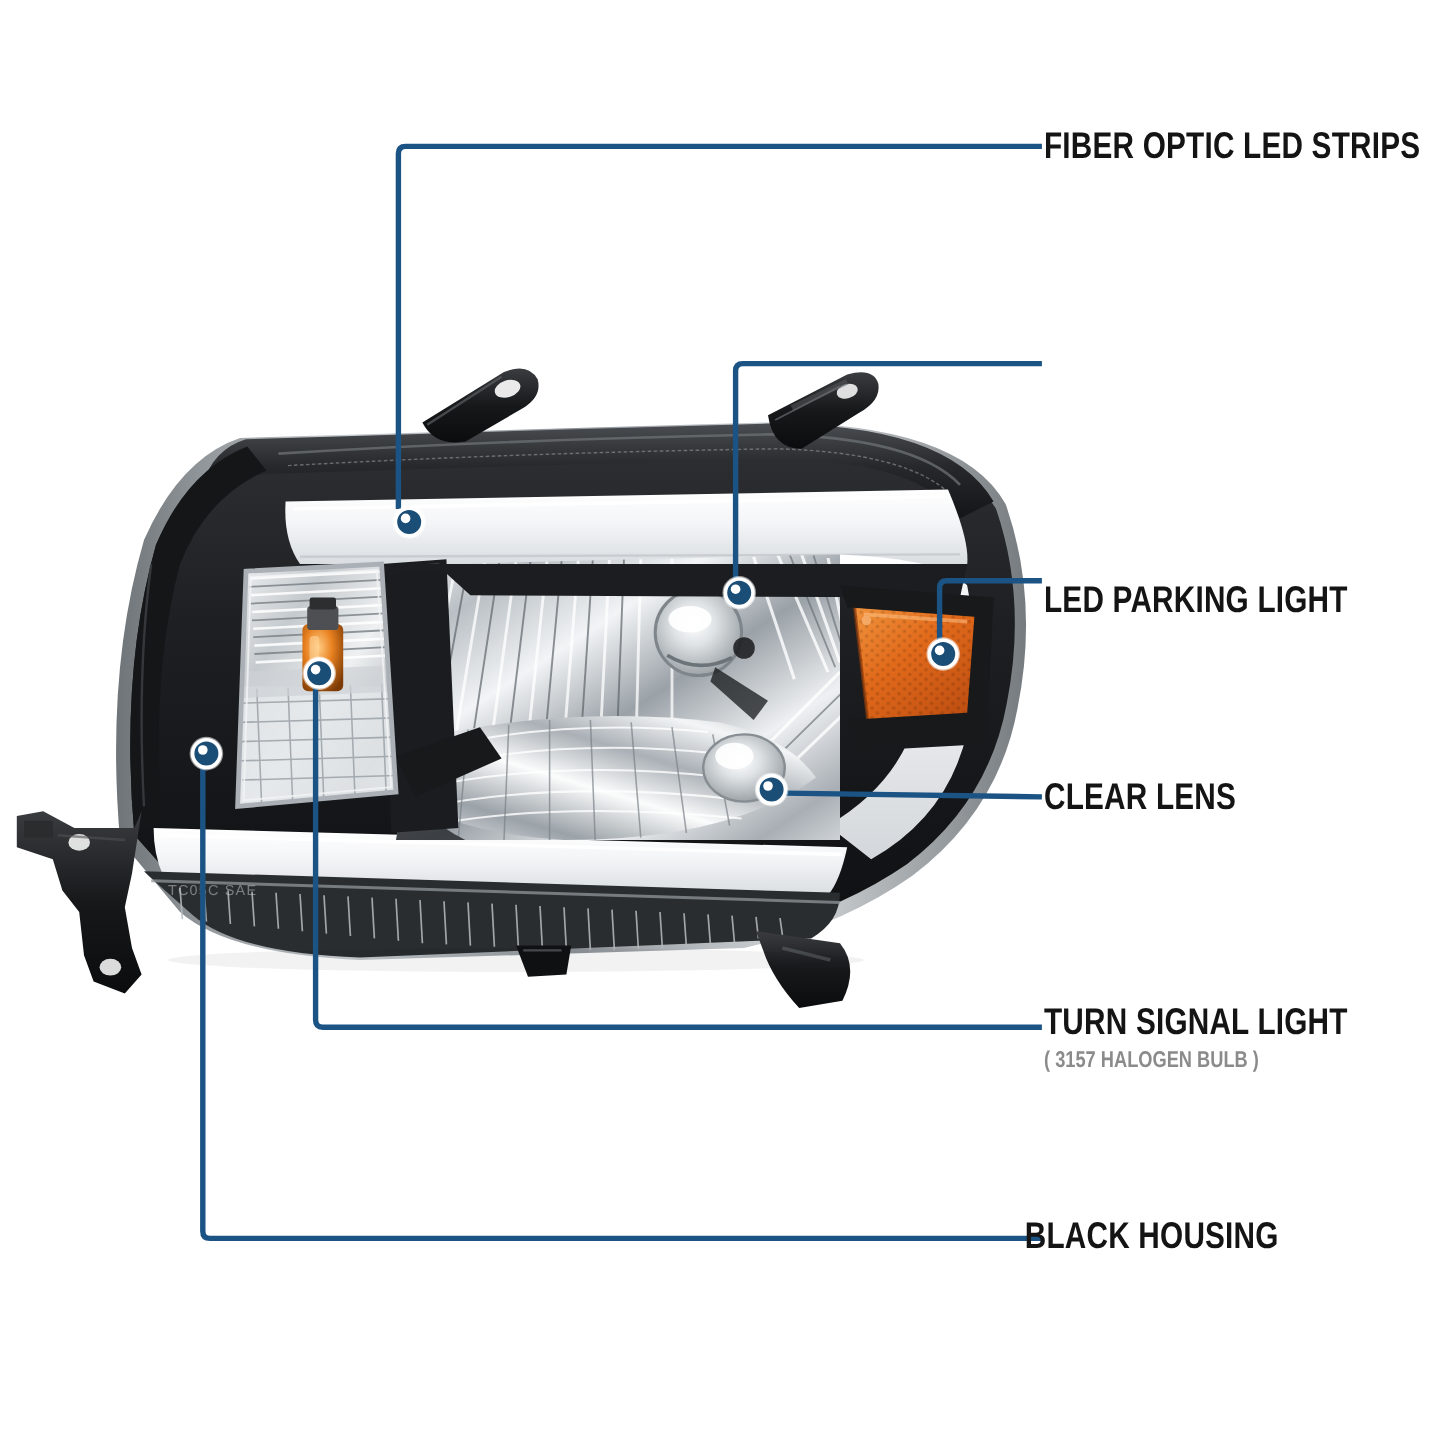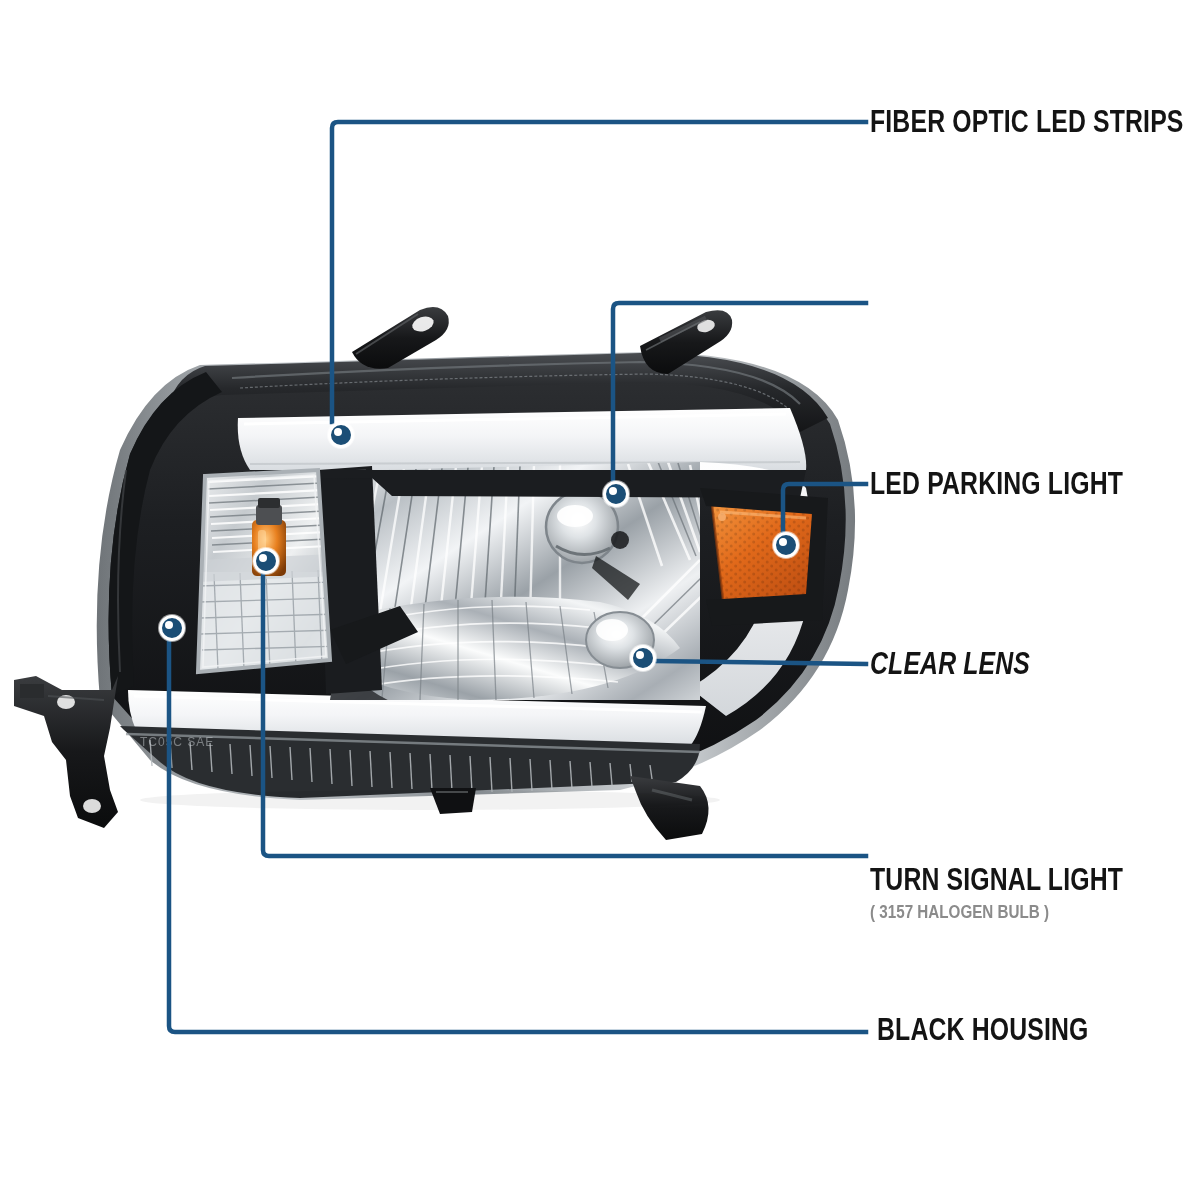--- a/index.html
+++ b/index.html
@@ -370,30 +370,30 @@
   <div class="dot" id="dot-1" style="left: 603px; top: 481px; background: rgb(27, 78, 118);"></div>
   <div class="dot" id="dot-2" style="left: 773px; top: 532px; background: rgb(27, 78, 118);"></div>
   <div class="dot" id="dot-3" style="left: 630px; top: 645px; background: rgb(27, 78, 118);"></div>
   <div class="dot" id="dot-4" style="left: 253px; top: 548px; background: rgb(27, 78, 118);"></div>
   <div class="dot" id="dot-5" style="left: 159px; top: 615px; background: rgb(27, 78, 118);"></div>
 
   <div class="callout" id="co-0" style="left: 870px; top: 106px;">
     <div class="title">FIBER OPTIC LED STRIPS</div>
 
   </div>
-  <div class="callout" id="co-2" style="left: 870px; top: 468px;">
+  <div class="callout" id="co-2" style="left: 870px; top: 484px;">
     <div class="title">LED PARKING LIGHT</div>
 
   </div>
-  <div class="callout" id="co-3" style="left: 870px; top: 648px; font-style: italic;">
+  <div class="callout" id="co-3" style="left: 870px; top: 648px;">
     <div class="title">CLEAR LENS</div>
 
   </div>
-  <div class="callout" id="co-4" style="left: 870px; top: 836px; margin-top: 28px;">
+  <div class="callout" id="co-4" style="left: 870px; top: 836px;">
     <div class="title">TURN SIGNAL LIGHT</div>
     <div class="sub">( 3157 HALOGEN BULB )</div>
   </div>
-  <div class="callout" id="co-5" style="left: 877px; top: 1014px;">
+  <div class="callout" id="co-5" style="left: 854px; top: 1014px;">
     <div class="title">BLACK HOUSING</div>
 
   </div>
 
 </div>
 
 </body></html>

